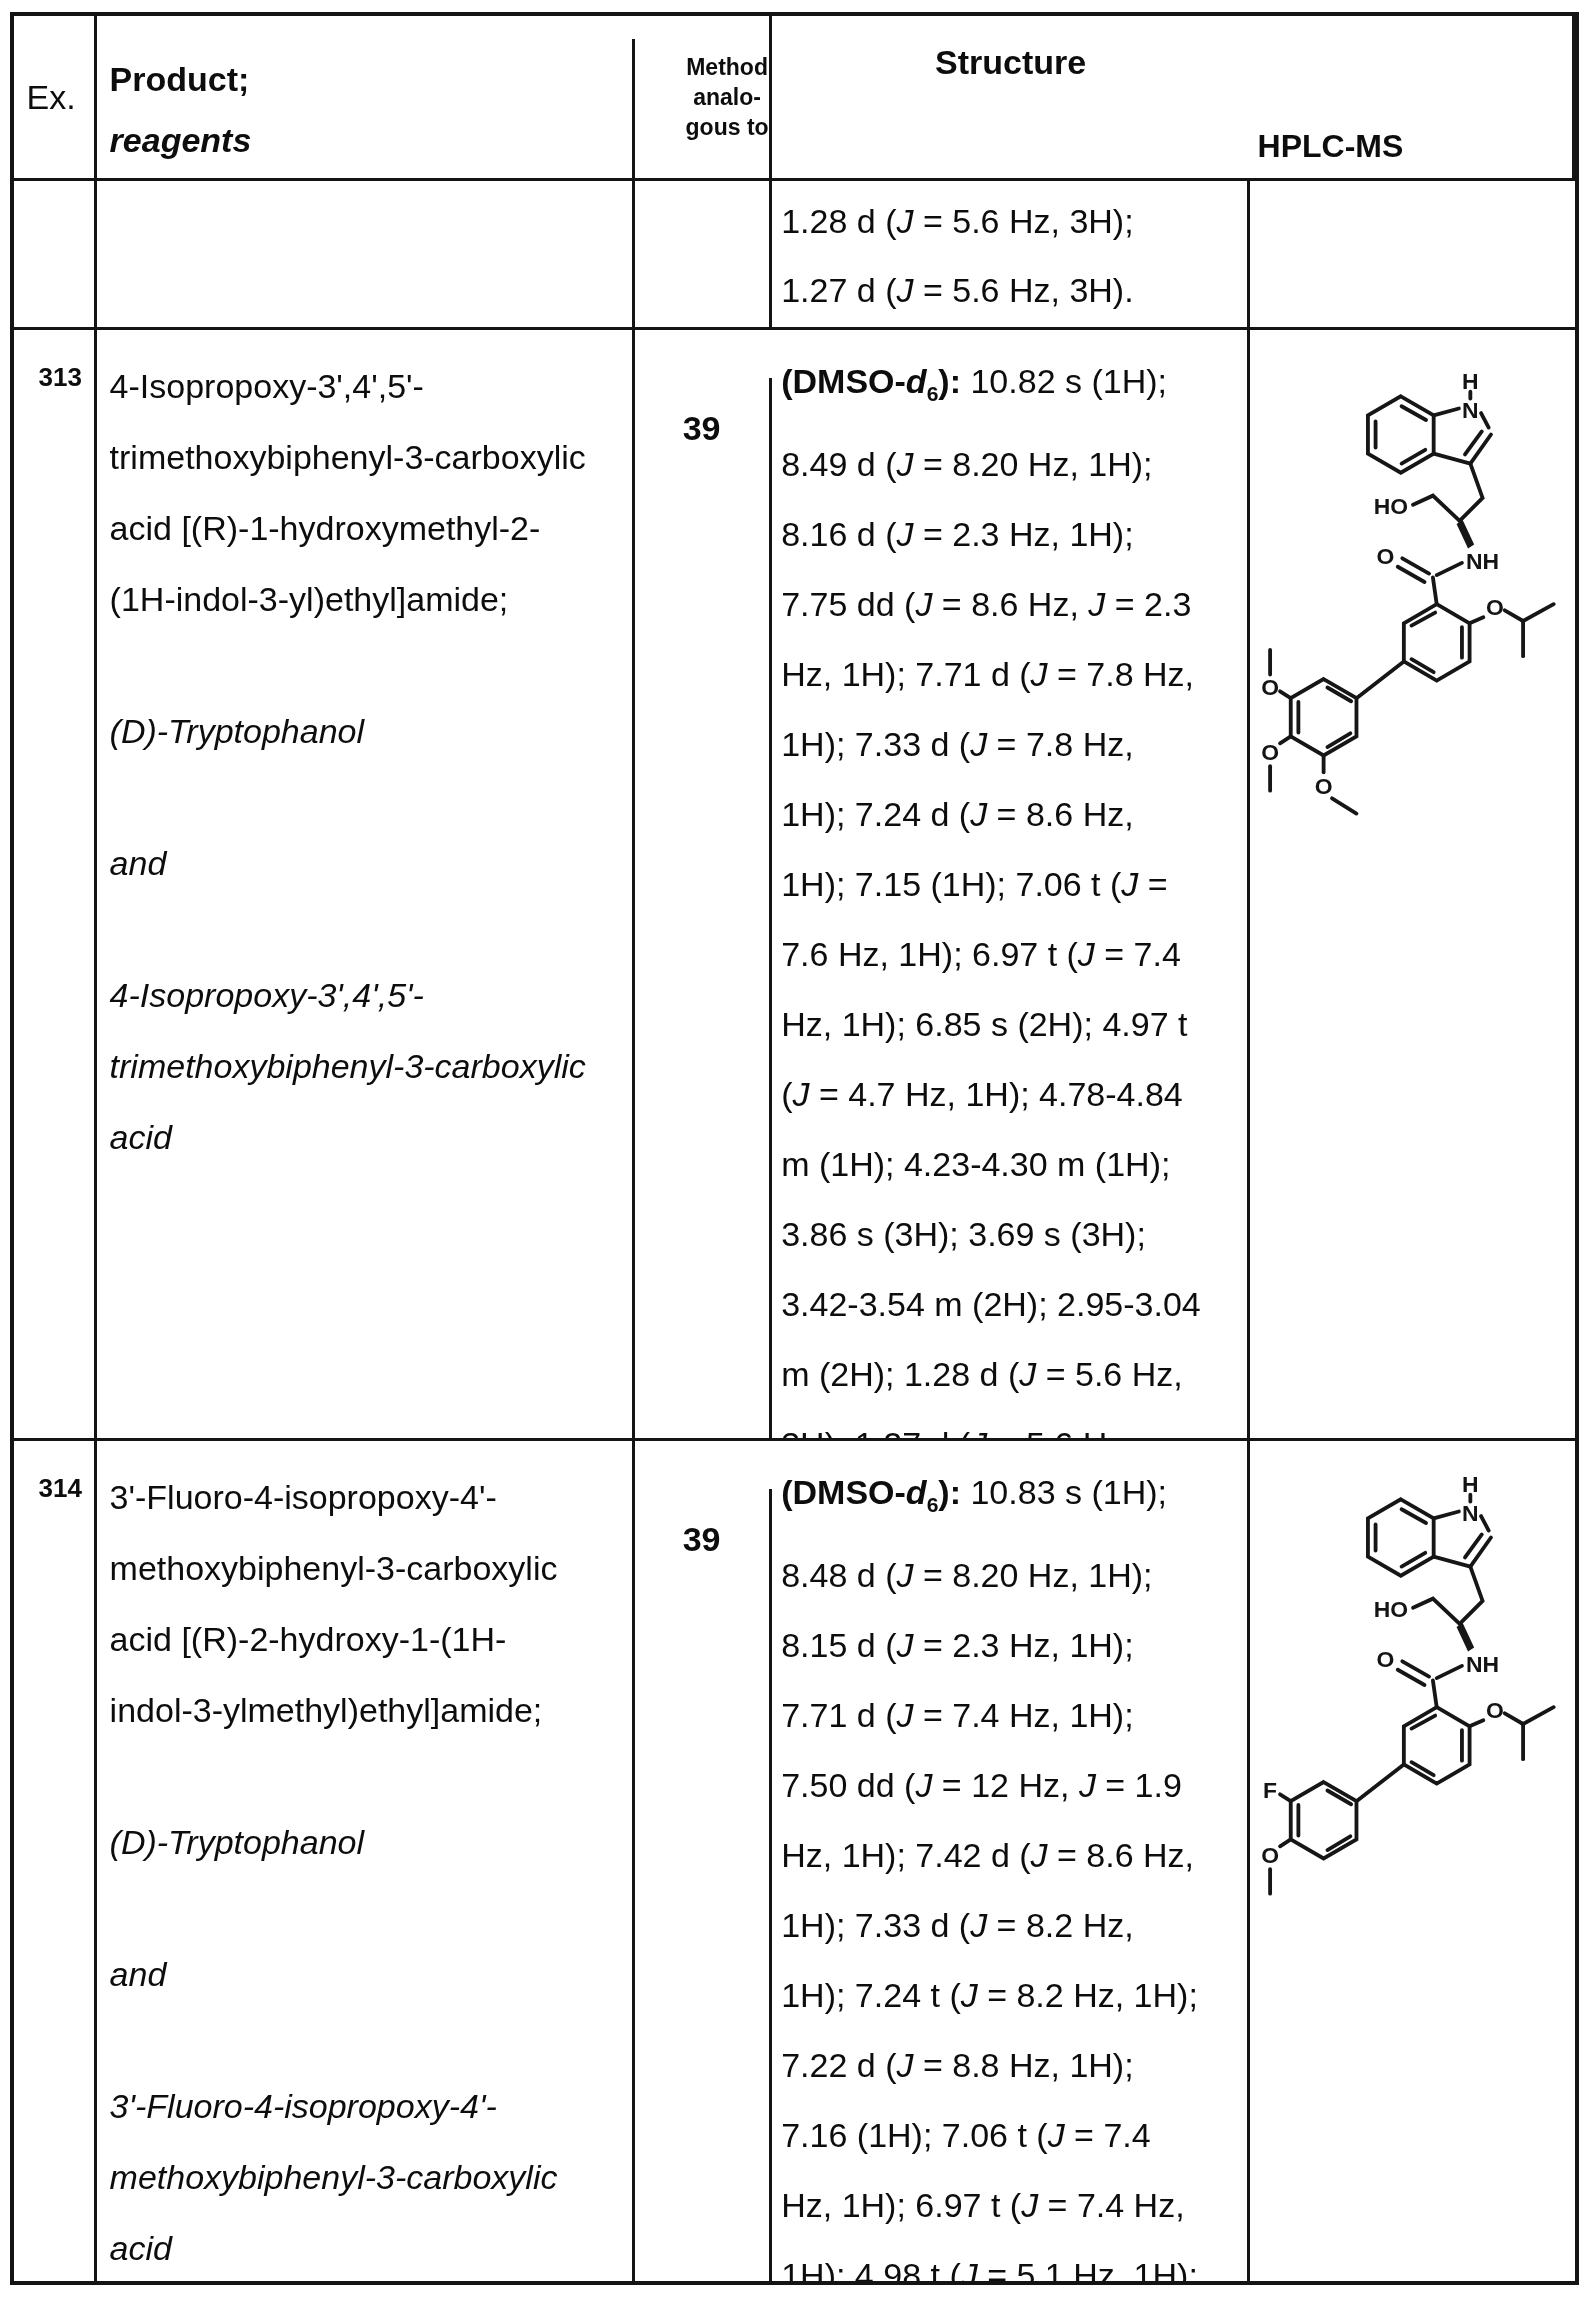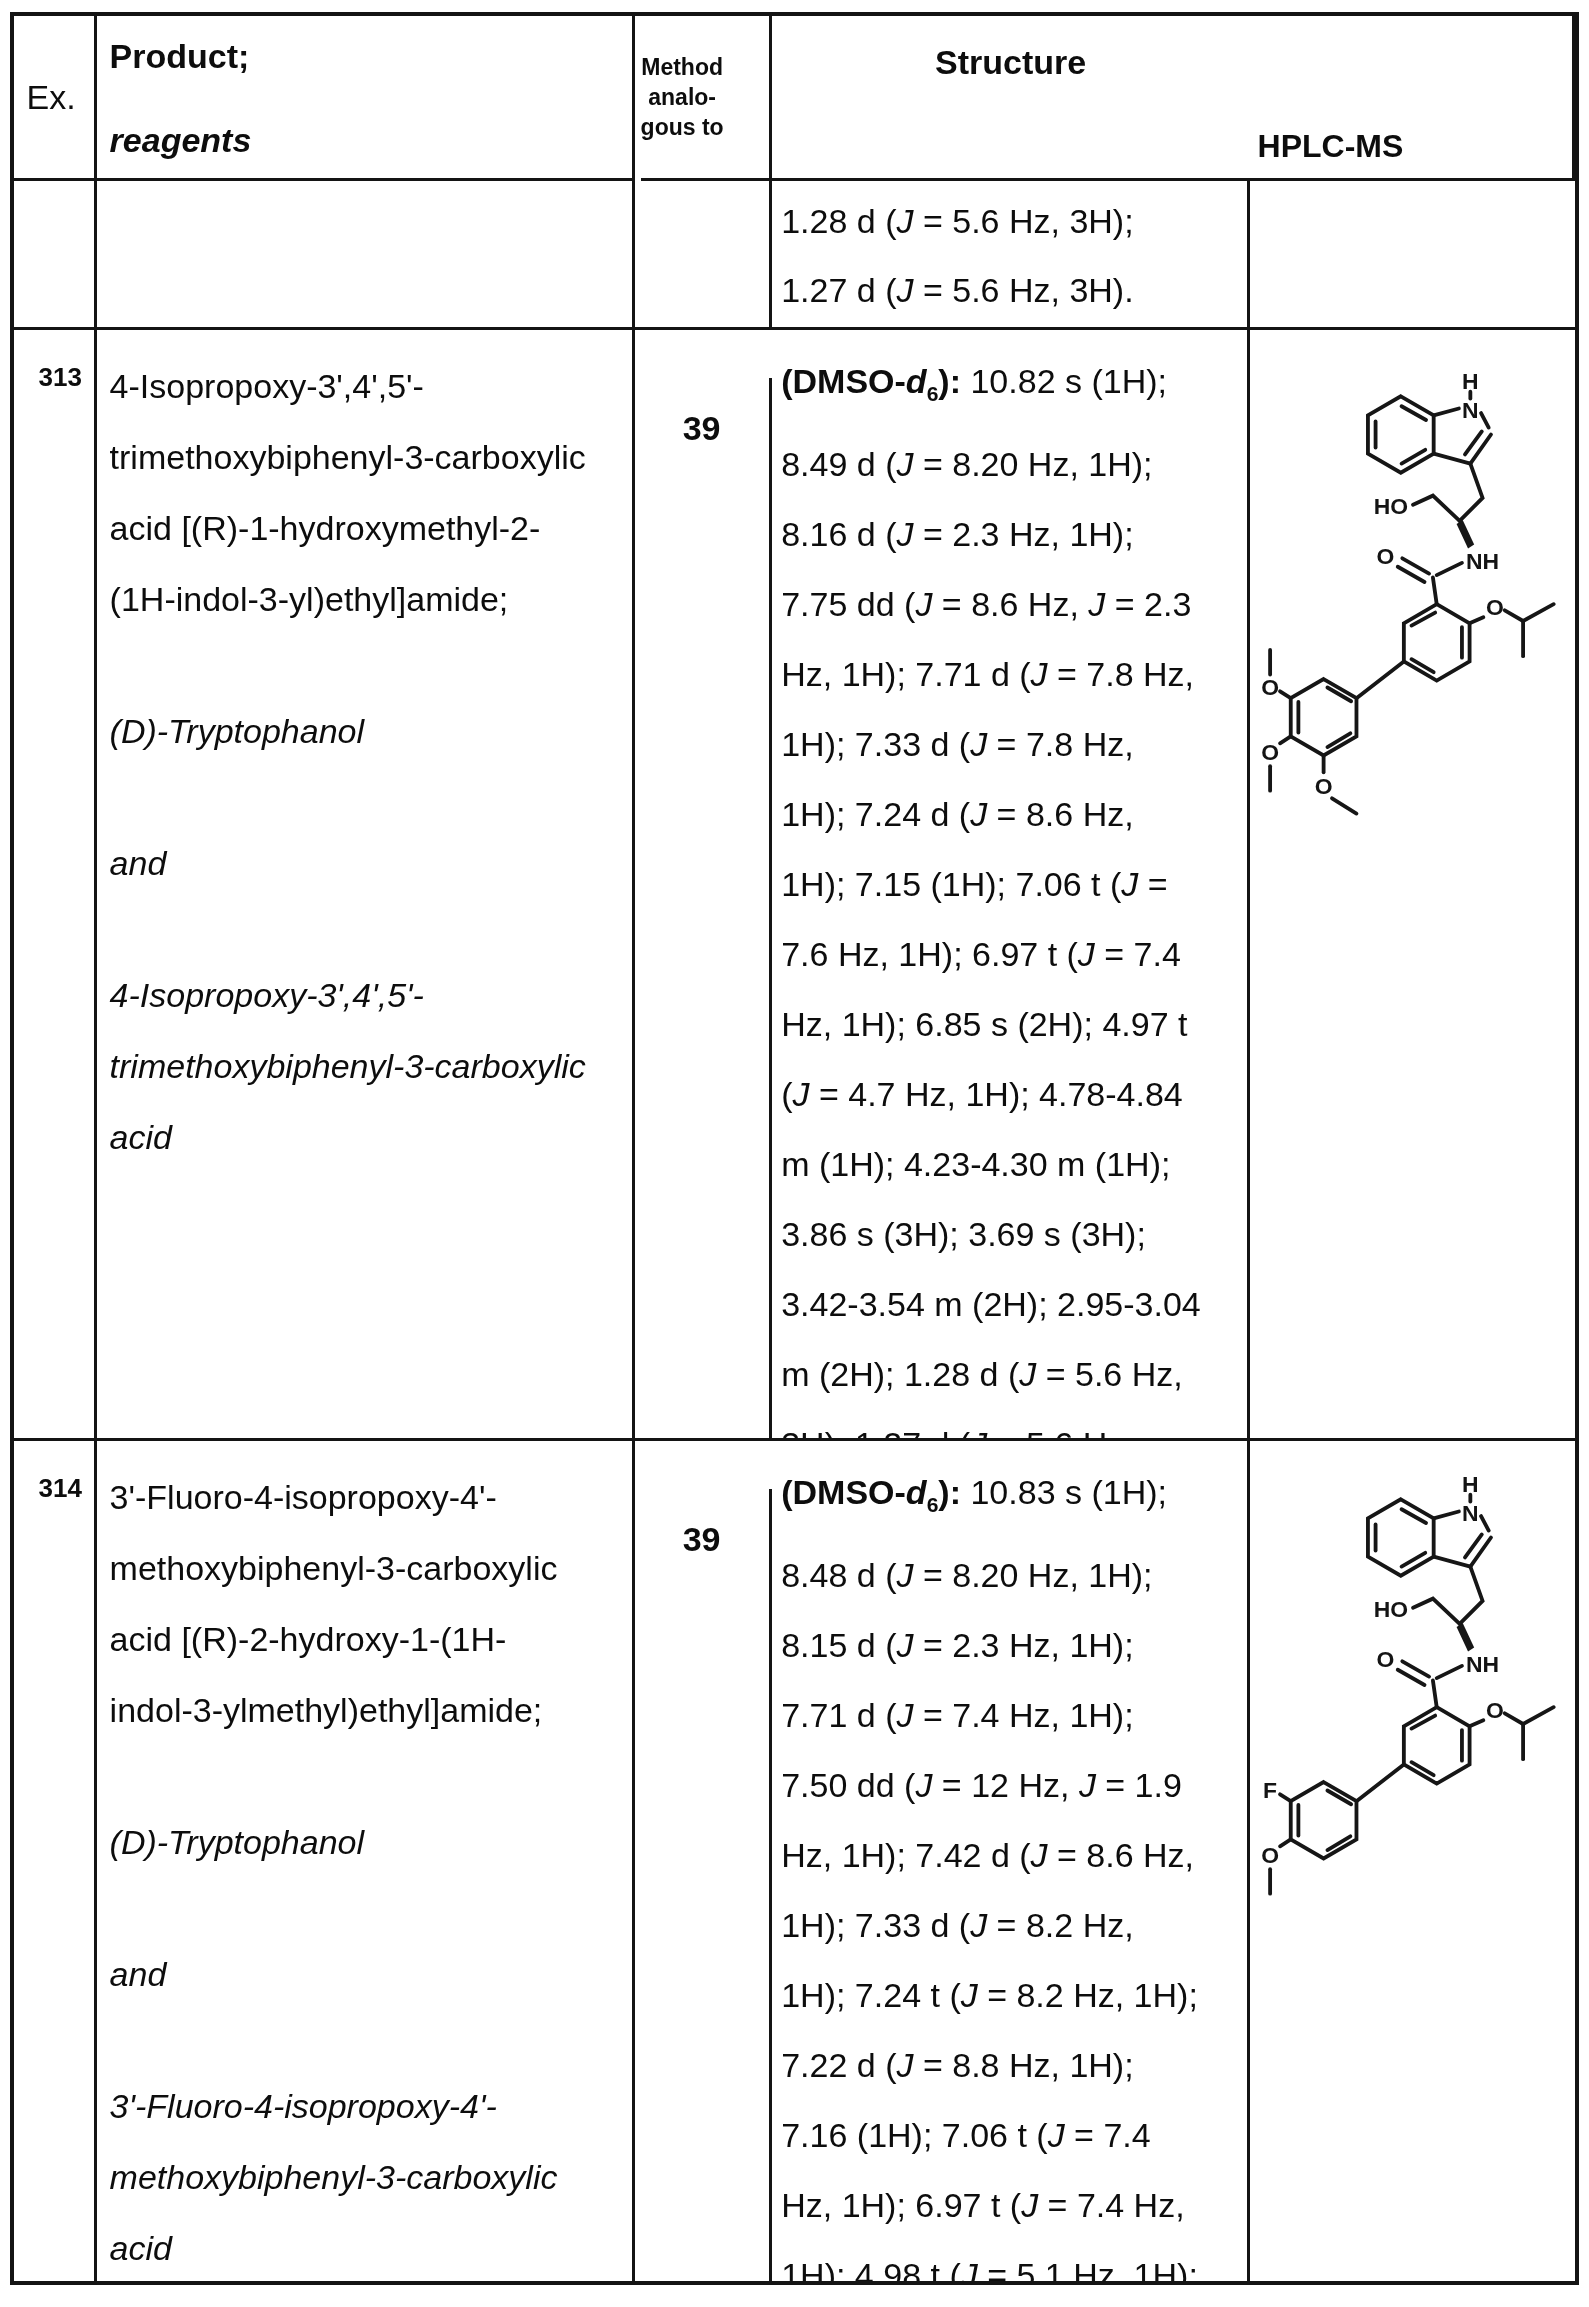--- a/index.html
+++ b/index.html
@@ -18,23 +18,23 @@
   }
   .cell{
     border-right:3.2px solid #141414;border-bottom:3.2px solid #141414;
     box-sizing:border-box;position:relative;overflow:hidden;background:#fff;
   }
   .cell.lastcol{border-right:none;}
   .cell.lastrow{border-bottom:none;}
 
   
   .h-ex{display:flex;align-items:center;padding-left:13px;font-weight:normal;font-size:34px;}
-  .h-product{padding:21px 6.4px 17.7px 13px;display:flex;flex-direction:column;justify-content:space-between;font-weight:bold;font-size:34px;}
+  .h-product{padding:21px 6.4px 17.7px 13px;display:flex;flex-direction:column;justify-content:space-between;font-weight:bold;font-size:34px;margin-top:23px;}
   .h-product .sub{font-style:italic;}
-  .h-method{display:flex;align-items:center;justify-content:flex-start;text-align:center;font-weight:bold;font-size:23px;line-height:30px;white-space:pre-line;margin-left:6px;}
+  .h-method{display:flex;align-items:center;justify-content:flex-end;text-align:center;font-weight:bold;font-size:23px;line-height:30px;white-space:pre-line;}
   .h-hplc{padding:17.7px 3.2px 0 8px;font-weight:bold;font-size:32px;line-height:75px;white-space:pre-line;}
   .h-structure{text-align:center;padding-top:27px;font-weight:bold;font-size:34px;}
 
   
   .exnum{font-weight:bold;font-size:26px;padding:32px 0 0 25px;}
   .methodnum{font-weight:bold;font-size:34px;text-align:center;padding-top:30.5px;margin-top:48px;}
   .prod{padding:21px 3.2px 0 13px;font-size:34px;line-height:71px;}
   .prod .pblock{white-space:pre-line;margin:0 0 61px 0;}
   .prod .reagent{font-style:italic;}
   .nmr{padding:16px 3.2px 0 9.6px;font-size:34px;line-height:70px;white-space:pre-line;}

